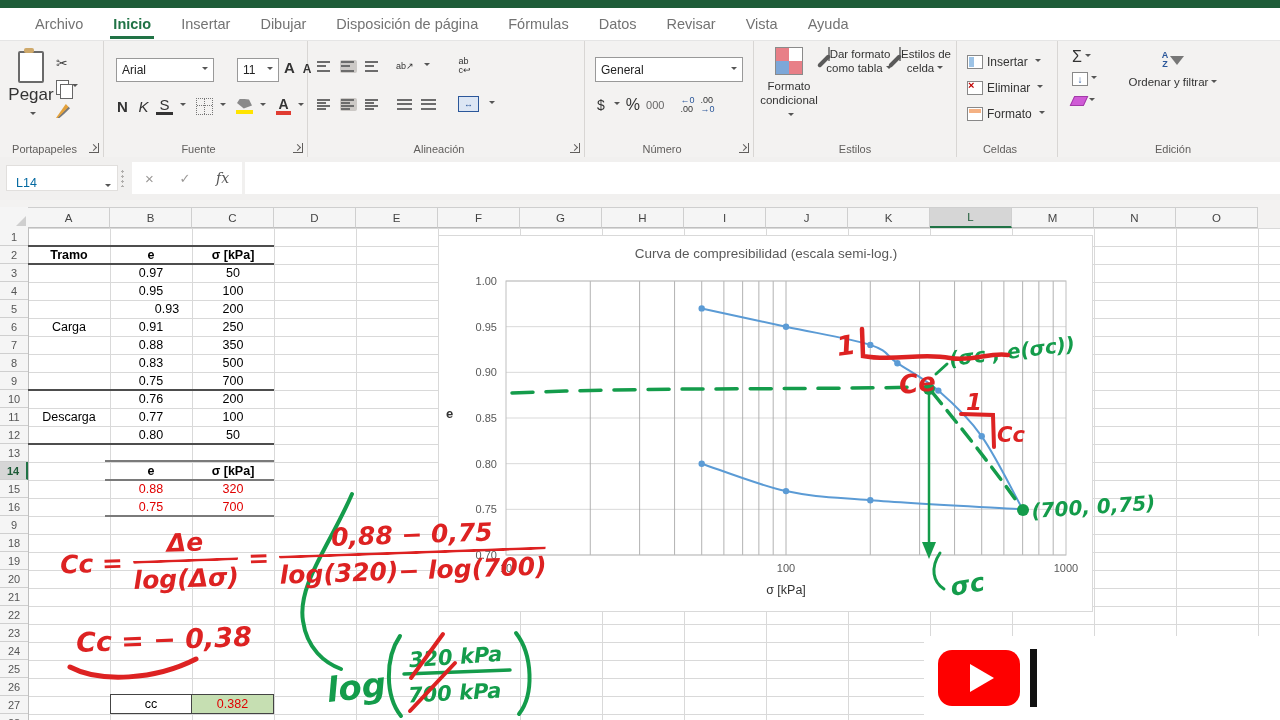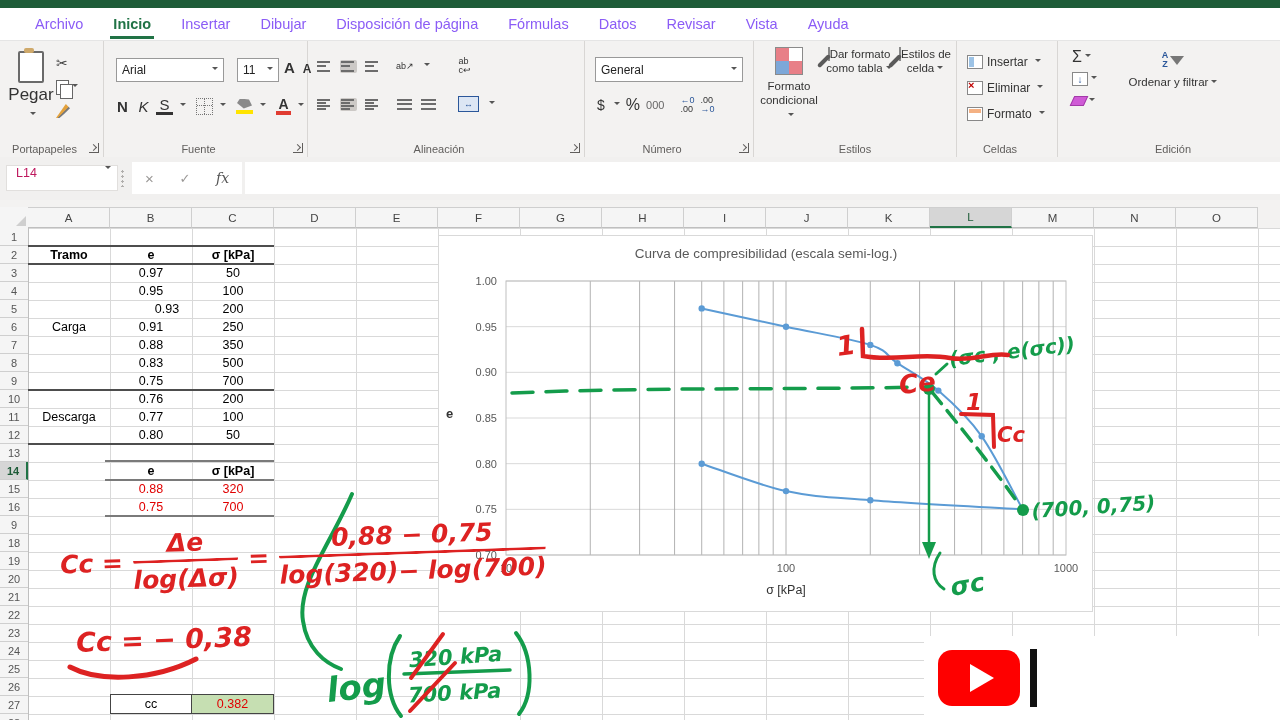--- a/index.html
+++ b/index.html
@@ -3,21 +3,21 @@
 <meta charset="utf-8">
 <style>
   html,body{margin:0;padding:0;background:#888;}
   #app{position:relative;width:1280px;height:720px;overflow:hidden;background:#fff;
        font-family:"Liberation Sans",sans-serif;-webkit-font-smoothing:antialiased;}
   .abs{position:absolute;}
   
   #titlebar{left:0;top:0;width:1280px;height:8px;background:#1e5c38;}
   #menubar{left:0;top:8px;width:1280px;height:33px;background:#fff;border-bottom:1px solid #e5e5e5;
            display:flex;align-items:center;gap:0;padding-left:20px;box-sizing:border-box;}
-  .mtab{font-size:14.5px;color:#8b5cf6;padding:6px 15px;position:relative;white-space:nowrap;cursor:default;}
+  .mtab{font-size:14.5px;color:#737373;padding:6px 15px;position:relative;white-space:nowrap;cursor:default;}
   .mtab.active{color:#217346;font-weight:bold;}
   .mtab.active::after{content:"";position:absolute;left:12px;right:12px;bottom:-1px;height:3px;background:#217346;}
   
   #ribbon{left:0;top:41px;width:1280px;height:116px;background:#f3f2f1;border-bottom:1px solid #d8d6d4;}
   .rgroup{position:absolute;top:0;height:116px;border-right:1px solid #d8d6d4;box-sizing:border-box;}
   .glabel{position:absolute;bottom:2px;left:0;right:14px;text-align:center;font-size:11px;color:#605e5c;}
   .launch{position:absolute;right:4px;bottom:4px;width:9px;height:9px;border-right:1.5px solid #605e5c;border-bottom:1.5px solid #605e5c;}
   .launch::after{content:"";position:absolute;right:2px;bottom:2px;width:4px;height:4px;border-right:1.5px solid #605e5c;border-bottom:1.5px solid #605e5c;transform:rotate(-45deg);}
   .chev{display:inline-block;width:0;height:0;border:3.5px solid transparent;border-top-color:#555;margin-left:3px;vertical-align:middle;}
   .rbtn{color:#333;font-size:17px;}
@@ -66,21 +66,21 @@
   .cic.fmt::before{content:"";position:absolute;left:1px;top:1px;right:1px;height:4px;background:#f4b183;}
   
   .edrow{display:flex;align-items:center;font-size:13px;color:#333;height:22px;}
   .filldn{width:14px;height:12px;border:1px solid #888;display:flex;align-items:center;justify-content:center;color:#2b579a;font-size:10px;background:#fff;}
   .eras{width:12px;height:8px;background:#cf5bd6;transform:skewX(-25deg);border:1px solid #a23aa8;}
   .azic{font-size:9px;font-weight:bold;color:#2b579a;line-height:1;text-align:center;}
   .funnel{width:0;height:0;border-left:7px solid transparent;border-right:7px solid transparent;border-top:9px solid #777;margin-left:2px;}
   
   #fbar{left:0;top:157px;width:1280px;height:43px;background:#f1f0ef;border-bottom:1px solid #d8d6d4;}
   #namebox{position:absolute;left:6px;top:8px;width:112px;height:26px;background:#fff;border:1px solid #e1dfdd;
-           font-size:12.5px;color:#be185d;display:flex;align-items:flex-start;padding-left:9px;box-sizing:border-box;}
+           font-size:12.5px;color:#0369a1;display:flex;align-items:flex-end;padding-left:9px;box-sizing:border-box;}
   #namebox .chev{margin-left:auto;margin-right:6px;}
   .fbtns{position:absolute;left:132px;top:5px;width:110px;height:32px;background:#fff;display:flex;align-items:center;justify-content:space-around;color:#9a9896;}
   #fxinput{position:absolute;left:245px;top:5px;right:0;height:32px;background:#fff;}
   .vdots{position:absolute;left:121px;top:12px;width:3px;height:18px;
      background:radial-gradient(circle,#b0aeac 1.2px,transparent 1.3px) 0 0/3px 5px;}
   
   #colheads{left:0;top:200px;width:1280px;height:28px;background:#f3f2f1;}
   .chrow{position:absolute;left:28px;top:7px;height:21px;display:flex;}
   .ch{width:82px;height:21px;box-sizing:border-box;border-right:1px solid #cfcfcf;border-top:1px solid #cfcfcf;
       font-size:11.5px;color:#444;display:flex;align-items:center;justify-content:center;background:#f5f5f5;border-bottom:1px solid #bfbfbf;}
@@ -167,21 +167,21 @@
           </div>
         <div class="mini">
             <span class="brushic"></span>
           </div>
       </div>
       <div class="glabel">Portapapeles</div>
       <div class="launch"></div>
     </div>
 
     <div class="rgroup" style="left:104px;width:204px;">
-      <div class="abs selbox" style="left:12px;top:17px;width:108px;height:24px;">
+      <div class="abs selbox" style="left:12px;top:17px;width:98px;height:24px;">
         <span>Arial</span>
           <span class="chev"></span>
       </div>
       <div class="abs selbox" style="left:133px;top:17px;width:42px;height:24px;">
         <span>11</span>
           <span class="chev"></span>
       </div>
 
       <div class="abs" style="left:180px;top:18px;display:flex;gap:8px;">
         <span class="fgrow">A</span>

